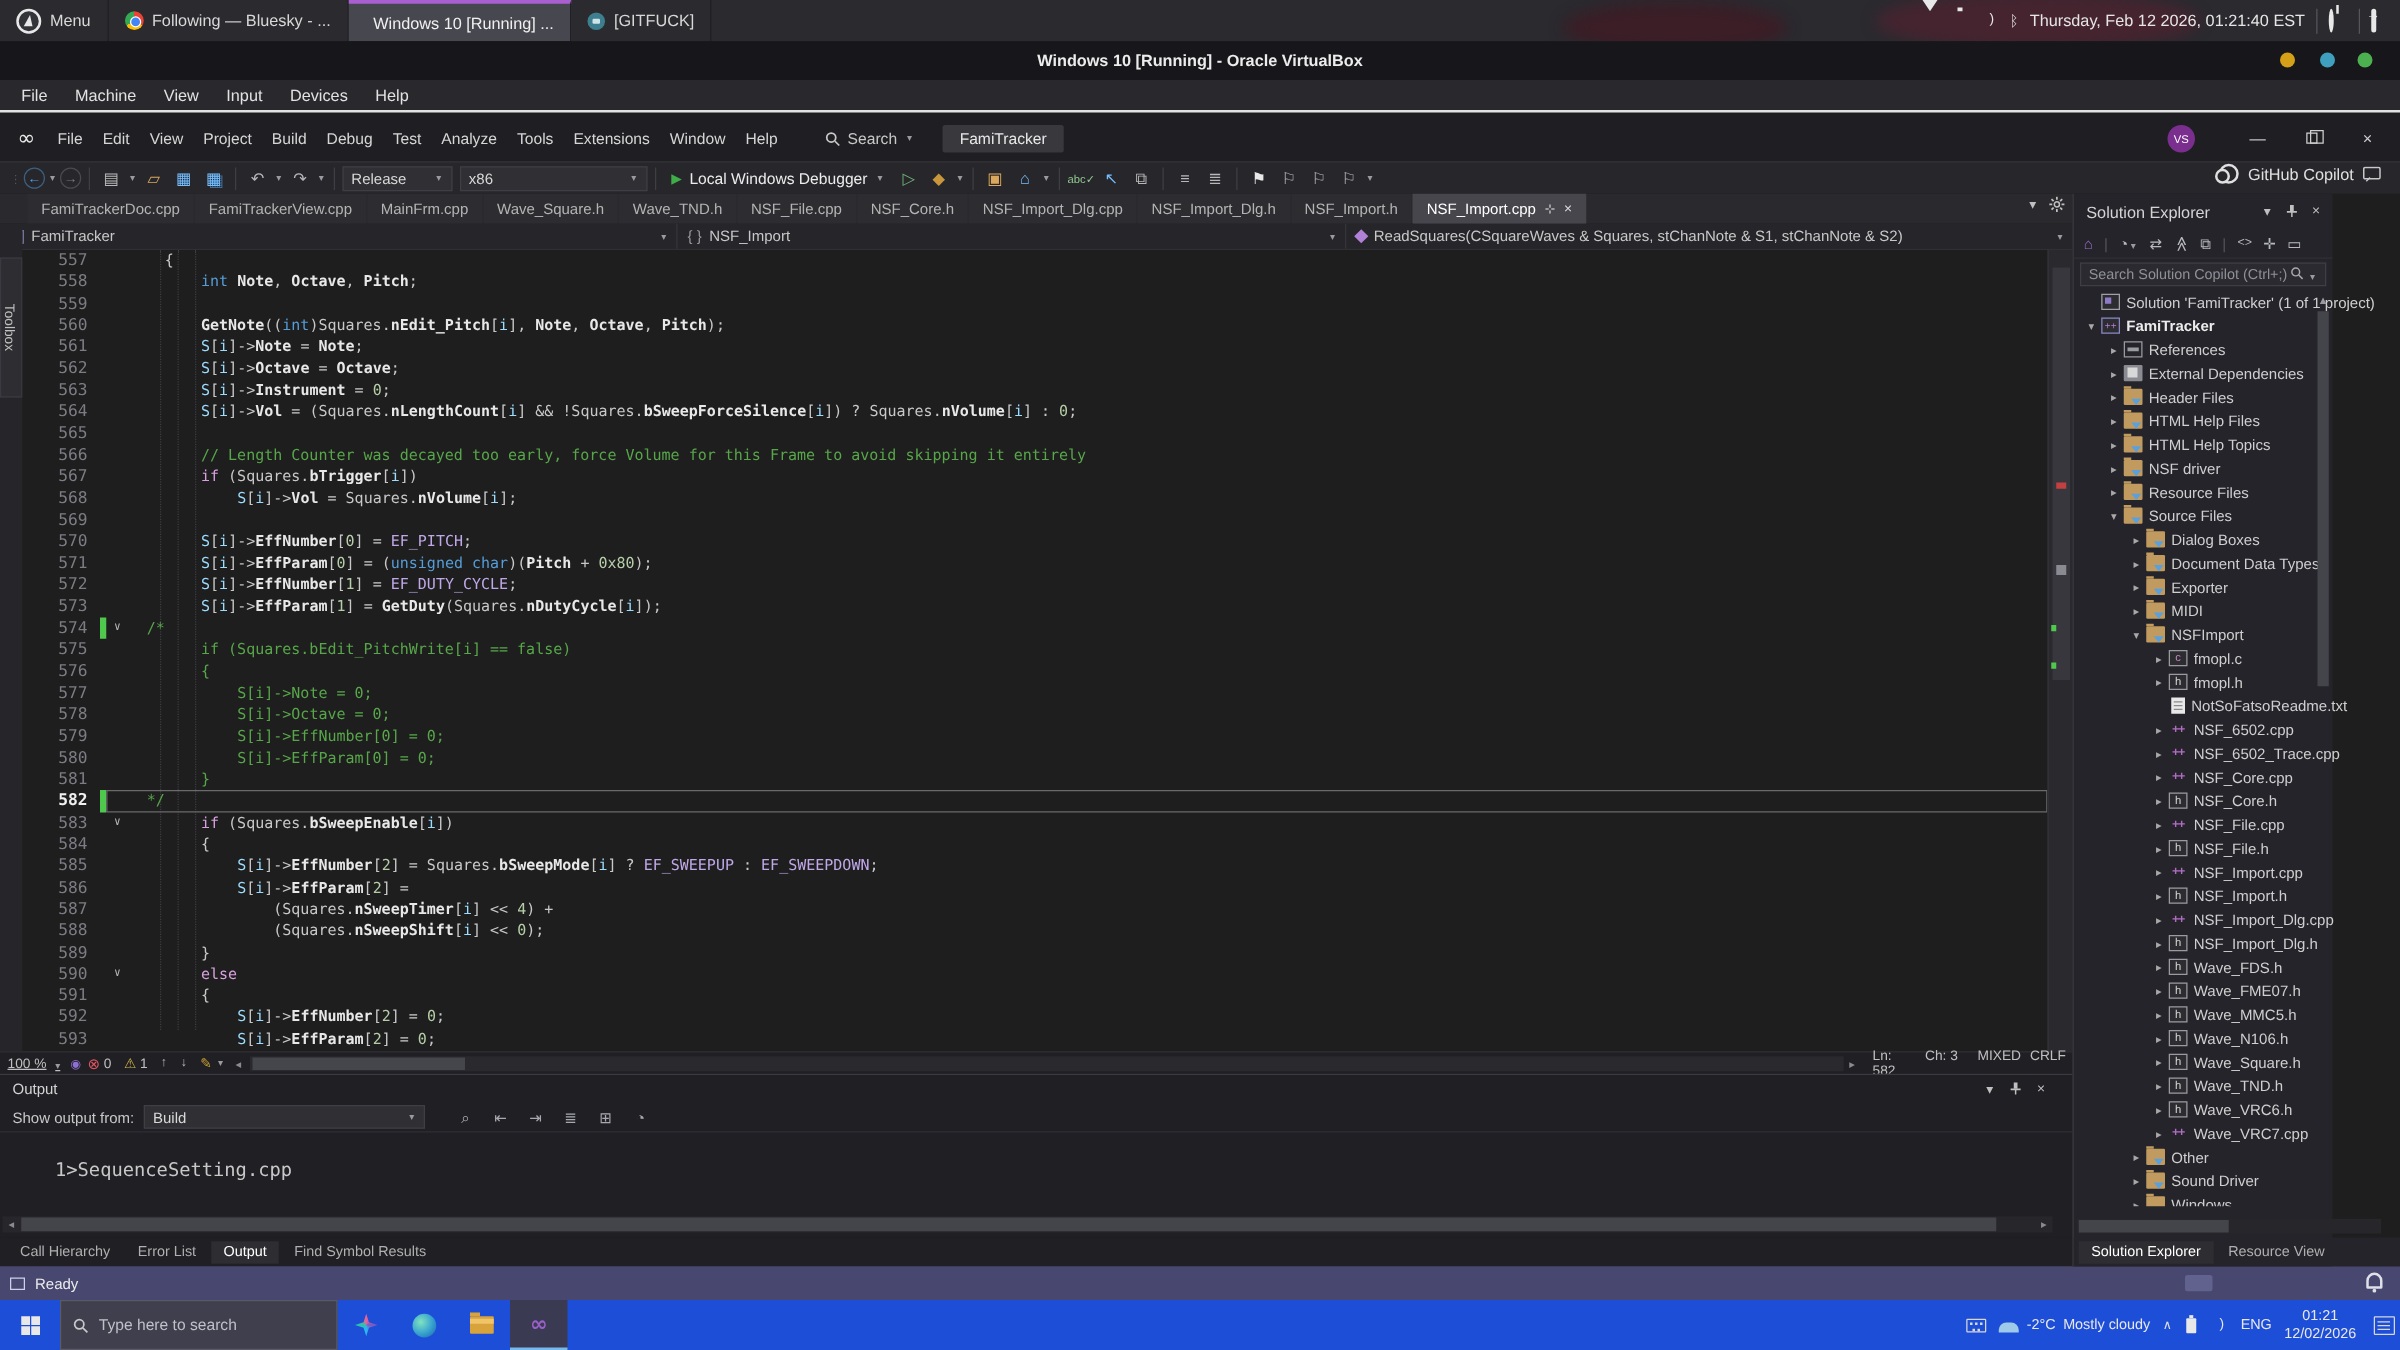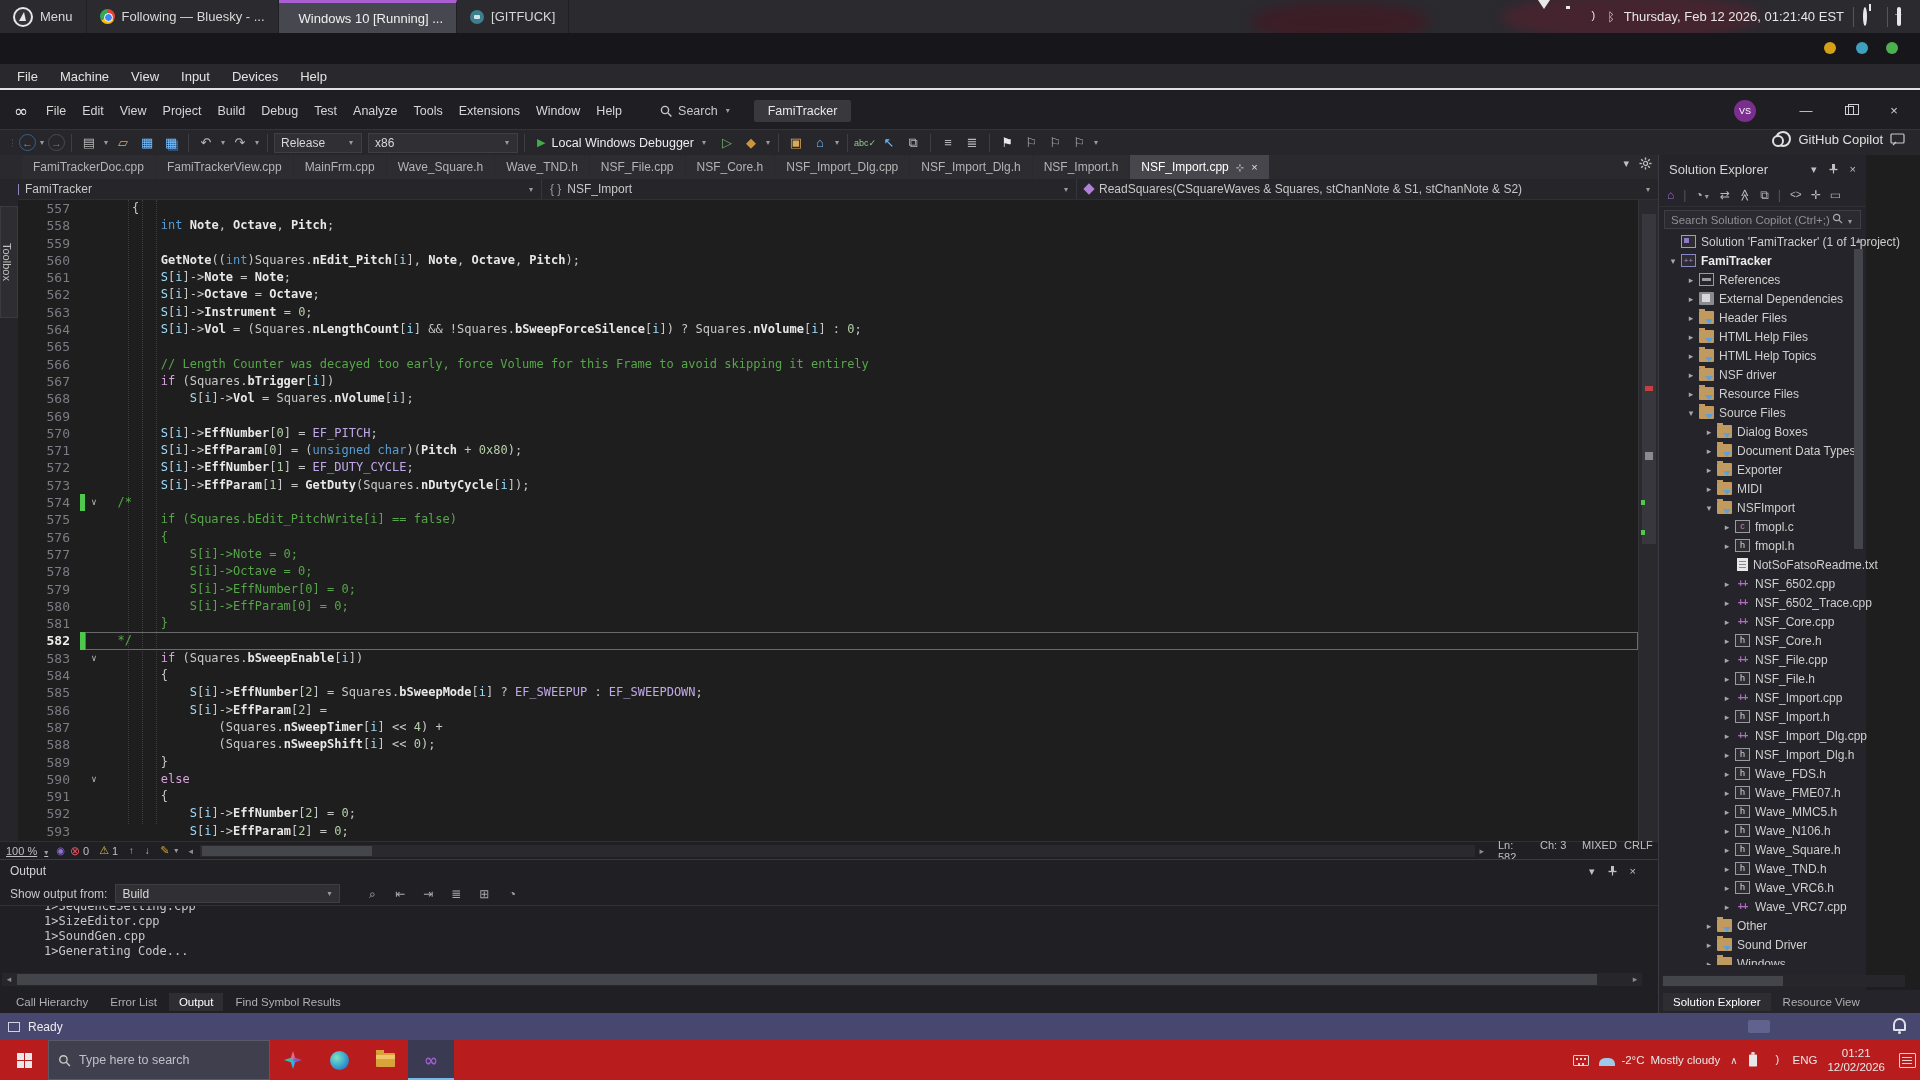--- a/index.html
+++ b/index.html
@@ -105,21 +105,21 @@
   .ed-pos span { width:42px; text-align:left; padding-left:8px; }
   
   #output { left:0; top:859px; width:1658px; height:131px; background:#1f1f24; border-top:1px solid #3a3a40; }
   #out-title { height:22px; display:flex; align-items:center; padding:0 10px; color:#d4d4d4; font-size:12px; }
   #out-title .ri { margin-left:auto; display:flex; gap:12px; color:#c0c0c0; font-size:11px; padding-right:12px; }
   #out-ctl { height:24px; display:flex; align-items:center; gap:8px; padding:0 10px; font-size:12px; color:#c8c8c8; border-bottom:1px solid #2f2f34; }
   #out-combo { width:225px; height:19px; }
   .oc-ic { color:#a8a8b0; font-size:12px; width:20px; text-align:center; }
   #out-text { height:58px; overflow:hidden; padding-left:44px; }
   #out-text .olines { margin-top:-7px; }
-  .oline { font-family:"DejaVu Sans Mono", monospace; font-size:12px; line-height:15px; color:#c8c8c8; white-space:pre; }
+  .oline { font-family:"DejaVu Sans Mono", monospace; font-size:15px; line-height:15px; color:#c8c8c8; white-space:pre;margin-top:30px; }
   #out-hsb { position:absolute; left:2px; top:113px; width:1640px; height:13px; background:#26262b; }
   #out-hsb .ar { position:absolute; top:0; width:14px; height:13px; color:#8a8a90; font-size:9px; text-align:center; line-height:13px; }
   #out-hsb .thumb { position:absolute; left:15px; top:1px; width:1580px; height:11px; background:#44444b; }
   
   #bottom-tabs { left:0; top:990px; width:1658px; height:23px; background:#1f1f24; display:flex; align-items:center; gap:2px; padding-left:6px; }
   .btab { font-size:11.5px; color:#b0b0b0; padding:3px 10px; }
   .btab.active { color:#ffffff; background:#2d2d32; }
   #vs-status { left:0; top:1013px; width:1920px; height:27px; background:#474770; color:#ececec; font-size:12px; display:flex; align-items:center; padding-left:8px; gap:8px; }
   .rdy-ic { width:12px; height:10px; border:1px solid #cfcfe8; }
   #vs-status .grab { position:absolute; left:1748px; width:22px; height:13px; background:#62628e; border-radius:2px; }
@@ -152,21 +152,21 @@
   .ext-ic { background:#8a8a92; border-radius:1px; }
   .ext-ic:before { content:""; position:absolute; left:3px; top:2px; width:8px; height:8px; background:#d8d8d8; }
   .proj2-ic { border:1px solid #8888c8; background:#2d2d31; color:#b180d7; font-size:8px; line-height:11px; text-align:center; }
   #se-vsb { position:absolute; right:1px; top:80px; width:13px; height:730px; }
   #se-vsb .up { color:#9a9aa0; font-size:9px; text-align:center; }
   #se-vsb .thumb { position:absolute; left:2px; top:14px; width:9px; height:300px; background:#44444b; }
   #se-hsb { position:absolute; left:2px; bottom:26px; width:244px; height:12px; background:#26262b; }
   #se-hsb .thumb { position:absolute; left:2px; top:1px; width:120px; height:10px; background:#44444b; }
   #se-tabs { position:absolute; left:0; bottom:0; width:262px; height:23px; display:flex; gap:2px; padding-left:4px; align-items:center; background:#24242a; }
   
-  #taskbar { left:0; top:1040px; width:1920px; height:40px; background:#b91c1c; display:flex; align-items:stretch; }
+  #taskbar { left:0; top:1040px; width:1920px; height:40px; background:#1d4ed8; display:flex; align-items:stretch; }
   #start { width:48px; display:flex; align-items:center; justify-content:center; }
   .win-ic { width:15px; height:15px; display:grid; grid-template-columns:7px 7px; grid-gap:1px; }
   .win-ic i { background:#e8e8e8; width:7px; height:7px; }
   #tb-search { width:222px; background:#3f3f4d; border:1px solid #5a5a66; display:flex; align-items:center; gap:8px; padding:0 9px; color:#c0c0c8; font-size:12.5px; }
   .tb-app { width:46px; display:flex; align-items:center; justify-content:center; font-size:18px; position:relative; }
   .tb-app.active { background:#3a3a52; box-shadow:inset 0 -2px 0 #76b9ed; }
   .copilot-ic { width:18px; height:18px; background:conic-gradient(#f06292,#7e57c2,#29b6f6,#26c6aa,#f06292); clip-path:polygon(50% 0,62% 38%,100% 50%,62% 62%,50% 100%,38% 62%,0 50%,38% 38%); }
   .edge-ic { width:19px; height:19px; border-radius:50%; background:radial-gradient(circle at 35% 35%, #7fe3c0, #35a0d0 55%, #1a5fa8); }
   .fe-ic { width:19px; height:14px; background:#d9a33c; border-radius:1px; position:relative; }
   .fe-ic:before { content:""; position:absolute; top:-3px; left:0; width:8px; height:3px; background:#d9a33c; }
@@ -212,20 +212,21 @@
     <span class="bt">ᛒ</span>
     <span>Thursday, Feb 12 2026, 01:21:40 EST</span>
     <span class="tray-sep"></span>
     <span class="ticon"><span class="pwr"></span></span>
     <span class="tray-sep"></span>
     <span class="ticon"><span class="lgout"></span></span>
   </div>
 </div>
 
 <div id="vb-title" class="abs">
+  <div class="t">Windows 10 [Running] - Oracle VirtualBox</div>
   <span class="vb-dot" style="right:84px;background:#d4a017;"></span>
   <span class="vb-dot" style="right:52px;background:#3f9fbf;"></span>
   <span class="vb-dot" style="right:22px;background:#4caf50;"></span>
 </div>
 <div id="vb-menu" class="abs">
     <span class="mi">File</span>
     <span class="mi">Machine</span>
     <span class="mi">View</span>
     <span class="mi">Input</span>
     <span class="mi">Devices</span>

